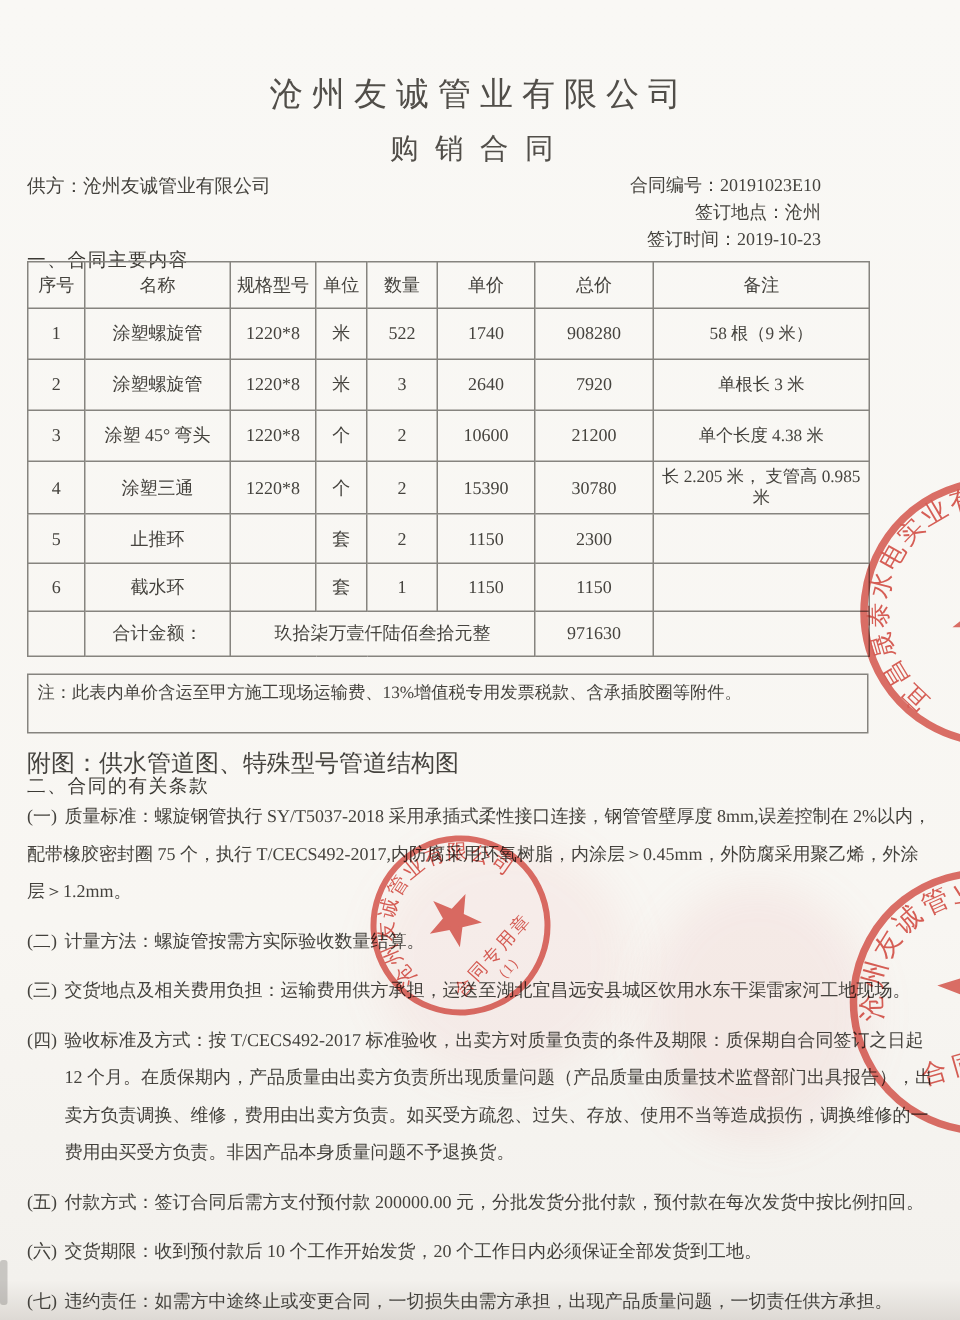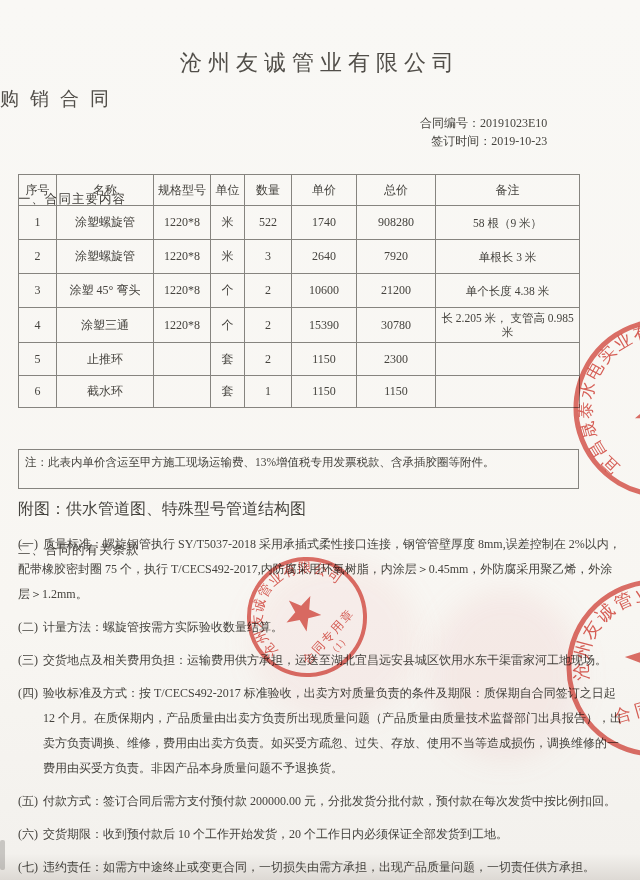--- a/index.html
+++ b/index.html
@@ -9,27 +9,27 @@
     position:relative; width:640px; height:880px; overflow:hidden;
     background:linear-gradient(180deg,#f9f8f5 0%, #f8f6f2 70%, #f3f1ed 97%, #ddd9d4 100%);
     color:#403e39;
   }
   .smudge { position:absolute; pointer-events:none; }
   .title-company {
     position:absolute; top:48px; left:0; width:100%; text-align:center;
     font-size:22px; letter-spacing:6px; color:#514e49; font-weight:500;
   }
   .title-doc {
-    position:absolute; top:86px; left:0; width:100%; 
+    position:absolute; top:86px; left:0; width:100%; text-align:center;
     font-size:19px; letter-spacing:11px; color:#514e49; font-weight:500;
   }
   .info-left { position:absolute; left:18px; top:116px; font-size:12.5px; color:#45433e; }
   .info-left .line1 { margin-bottom:20px; }
   .info-right { position:absolute; left:420px; top:114px; font-size:12px; color:#45433e; line-height:18px;text-align:right; }
-  .sec-heading { position:absolute; left:18px; font-size:12.5px; color:#3c3a35; letter-spacing:1px;margin-top:26px; }
+  .sec-heading { position:absolute; left:18px; font-size:12.5px; color:#3c3a35; letter-spacing:1px; }
   .sec1 { top:165px; }
   .sec2 { top:516px; }
 
   table.main {
     position:absolute; left:18px; top:174px; width:561px;
     border-collapse:collapse; table-layout:fixed;
     font-size:12px; color:#45433e; text-align:center;
   }
   table.main td, table.main th {
     border:1px solid #86847f; font-weight:normal; padding:1px 3px;
@@ -67,23 +67,25 @@
 <div class="page">
 
   <div class="blob" style="left:430px;top:590px;width:150px;height:170px;background:rgba(226,130,125,0.10);"></div>
   <div class="blob" style="left:250px;top:560px;width:170px;height:160px;background:rgba(226,130,125,0.08);"></div>
   <div class="smudge" style="left:0;top:840px;width:5px;height:30px;background:rgba(120,118,114,0.35);border-radius:2px;"></div>
 
   <div class="title-company">沧州友诚管业有限公司</div>
   <div class="title-doc">购销合同</div>
 
   <div class="info-left">
+    <div class="line1"><span>供方：</span><span>沧州友诚管业有限公司</span></div>
   </div>
   <div class="info-right">
     <div><span>合同编号：</span><span>20191023E10</span></div>
+    <div><span>签订地点：</span><span>沧州</span></div>
     <div><span>签订时间：</span><span>2019-10-23</span></div>
   </div>
 
   <div class="sec-heading sec1">一、合同主要内容</div>
 
   <table class="main">
     <colgroup>
       <col style="width:38px">
         <col style="width:97px">
         <col style="width:57px">
@@ -157,20 +159,27 @@
     <tr class="r5">
       <td>6</td>
       <td>截水环</td>
       <td></td>
       <td>套</td>
       <td>1</td>
       <td>1150</td>
       <td>1150</td>
       <td class="remark-cell"></td>
     </tr>
+    <tr class="trow">
+      <td></td>
+      <td>合计金额：</td>
+      <td colspan="4">玖拾柒万壹仟陆佰叁拾元整</td>
+      <td>971630</td>
+      <td></td>
+    </tr>
   </tbody>
     </table>
 
   <div class="note-box">注：此表内单价含运至甲方施工现场运输费、13%增值税专用发票税款、含承插胶圈等附件。</div>
   <div class="fig-line">附图：供水管道图、特殊型号管道结构图</div>
 
   <div class="sec-heading sec2">二、合同的有关条款</div>
 
   <div class="clauses">
     <p><span class="clabel">(一)</span><span>质量标准：螺旋钢管执行 SY/T5037-2018 采用承插式柔性接口连接，钢管管壁厚度 8mm,误差控制在 2%以内，配带橡胶密封圈 75 个，执行 T/CECS492-2017,内防腐采用环氧树脂，内涂层＞0.45mm，外防腐采用聚乙烯，外涂层＞1.2mm。</span></p>

